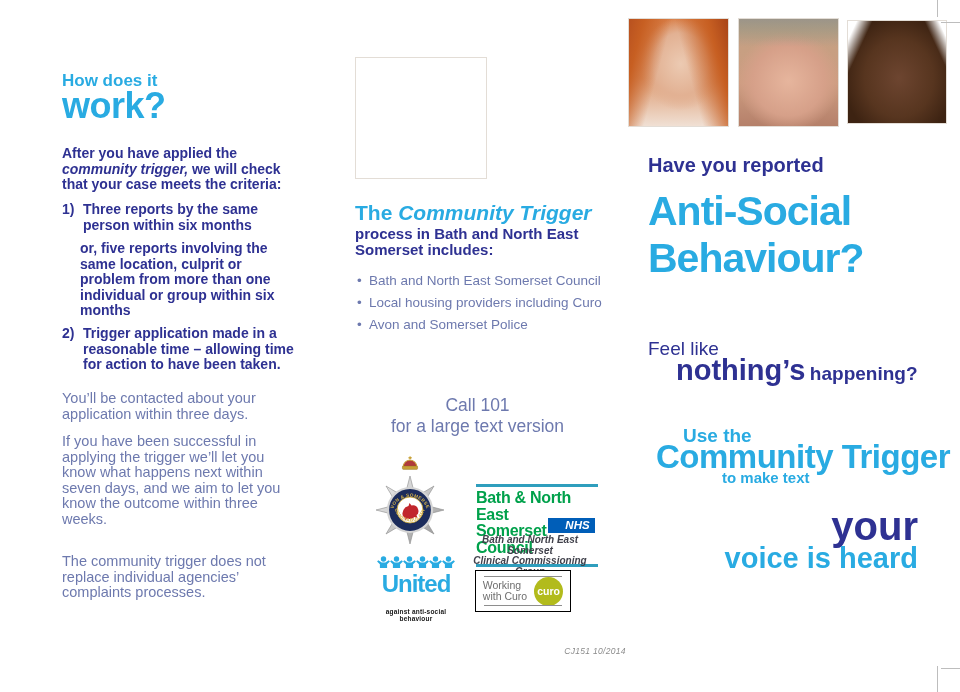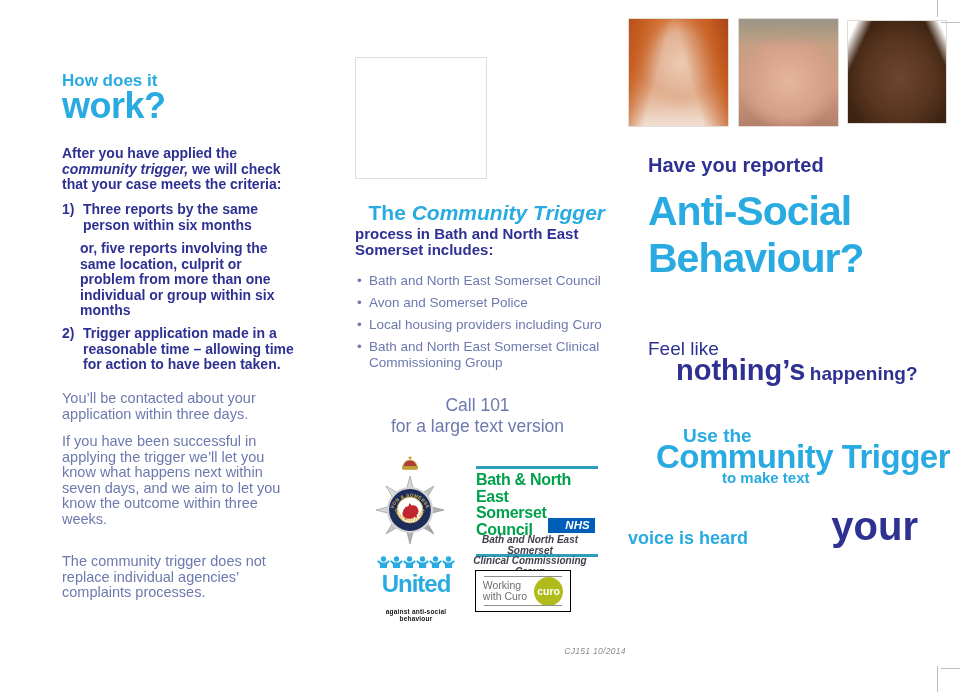--- a/index.html
+++ b/index.html
@@ -19,30 +19,30 @@
 
   
   .photo{border:1px solid #e3ddd6;}
   .photo-elderly{
     background:
       radial-gradient(ellipse 60% 32% at 30% 10%, #ffffff 0%, #f3ece6 40%, rgba(243,236,230,0) 72%),
       radial-gradient(ellipse 46% 34% at 78% 82%, #eveaf0 0%, rgba(240,226,216,0) 60%),
       radial-gradient(ellipse 62% 66% at 46% 54%, #f4d2bd 0%, #e9b89e 48%, rgba(233,184,158,0) 78%),
       linear-gradient(180deg,#efe3da 0%,#ecd9cc 55%,#e6ccbc 100%);
   }
-  .mid-head-blue{color:var(--light-blue);font-weight:bold;font-size:21px;line-height:22px;text-align:right;}
+  .mid-head-blue{color:var(--light-blue);font-weight:bold;font-size:21px;line-height:22px;}
   .mid-head-dark{color:var(--dark-navy);font-weight:bold;font-size:15px;line-height:16px;}
   .bullets{width:250px;}
   .bullet{position:relative;color:var(--muted-blue);font-size:13.5px;line-height:15.5px;
           padding-left:12px;margin-bottom:6.5px;white-space:pre-line;}
   .bullet::before{content:"\2022";position:absolute;left:0;top:0;}
   .call{color:var(--muted-blue);font-size:17.5px;line-height:21px;text-align:center;}
 
   .council-logo{border-top:3px solid var(--council-teal);border-bottom:3px solid var(--council-teal);
-      padding:3px 0 16px;text-align:left;}
+      padding:3px 0 8px;text-align:left;margin-top:18px;}
   .council-logo div{color:var(--council-green);font-weight:bold;font-size:16px;line-height:16.5px;letter-spacing:-.3px;}
   .nhs-wrap{width:130px;}
   .nhs-box{margin-left:auto;width:35px;height:15px;background:var(--nhs-blue);color:#fff;
       font-weight:bold;font-style:italic;font-size:11.5px;line-height:15px;text-align:center;padding-left:12px;}
   .nhs-sub{margin-top:2px;color:#40414b;font-weight:bold;font-style:italic;font-size:10px;
       line-height:10.5px;text-align:center;white-space:pre-line;}
   .united-caption{width:78px;text-align:center;color:#161616;font-weight:bold;font-size:6.5px;
       letter-spacing:.2px;line-height:7px;}
   .curo-box{width:96px;height:42px;border:1px solid #000000;background:#fff;position:relative;
       display:flex;align-items:center;justify-content:center;gap:7px;box-sizing:border-box;}
@@ -75,21 +75,21 @@
   }
   .reported{color:var(--dark-navy);font-weight:bold;font-size:20px;line-height:21px;}
   .headline{color:var(--light-blue);font-weight:bold;font-size:41px;line-height:47px;letter-spacing:-1px;}
   .feel{color:var(--dark-navy);font-weight:normal;font-size:19px;line-height:20px;}
   .nothings{color:var(--dark-navy);font-weight:bold;font-size:29px;}
   .happening{color:var(--dark-navy);font-weight:bold;font-size:19px;}
   .use-the{color:var(--light-blue);font-weight:bold;font-size:19px;line-height:20px;}
   .community{color:var(--light-blue);font-weight:bold;font-size:33px;line-height:34px;letter-spacing:-.5px;}
   .make-sure{color:var(--light-blue);font-weight:bold;font-size:15px;line-height:16px;}
   .your{color:var(--dark-navy);font-weight:bold;font-size:40px;line-height:40px;text-align:right;margin-top:20px;}
-  .voice{color:var(--light-blue);font-weight:bold;font-size:18px;line-height:28px;text-align:left;}
+  .voice{color:var(--light-blue);font-weight:bold;font-size:29px;line-height:28px;text-align:right;margin-top:20px;}
 
   .crop-mark{background:#bdbdbd;}
   .print-code{color:#8b8b8b;font-size:8.5px;letter-spacing:.3px;text-align:center;font-style:italic;}
 </style>
 </head>
 <body>
 
 <div class="page">
 
   <section>
@@ -136,24 +136,22 @@
 
     <div class="abs mid-head-blue" style="left:355px;top:202px;width:250px">
       <span>The</span>
       <em>Community Trigger</em>
     </div>
     <div class="abs mid-head-dark prewrap" style="left:355px;top:226px;width:250px">process in Bath and North East
 Somerset includes:</div>
 
     <div class="abs bullets" style="left:357px;top:273px">
       <div class="bullet">Bath and North East Somerset Council</div>
+      <div class="bullet">Local housing providers including Curo</div>
       <div class="bullet">Avon and Somerset Police</div>
-      <div class="bullet">Local housing providers including Curo</div>
-      <div class="bullet">Bath and North East Somerset Clinical
-Commissioning Group</div>
     </div>
 
     <div class="abs call" style="left:355px;top:395px;width:245px">
       <div>Call 101</div>
       <div>for a large text version</div>
     </div>
 
     <svg class="abs" style="left:373px;top:456px" width="74" height="94" viewBox="0 0 74 94">
       <defs>
         <linearGradient id="sil" x1="0" y1="0" x2="1" y2="1">

